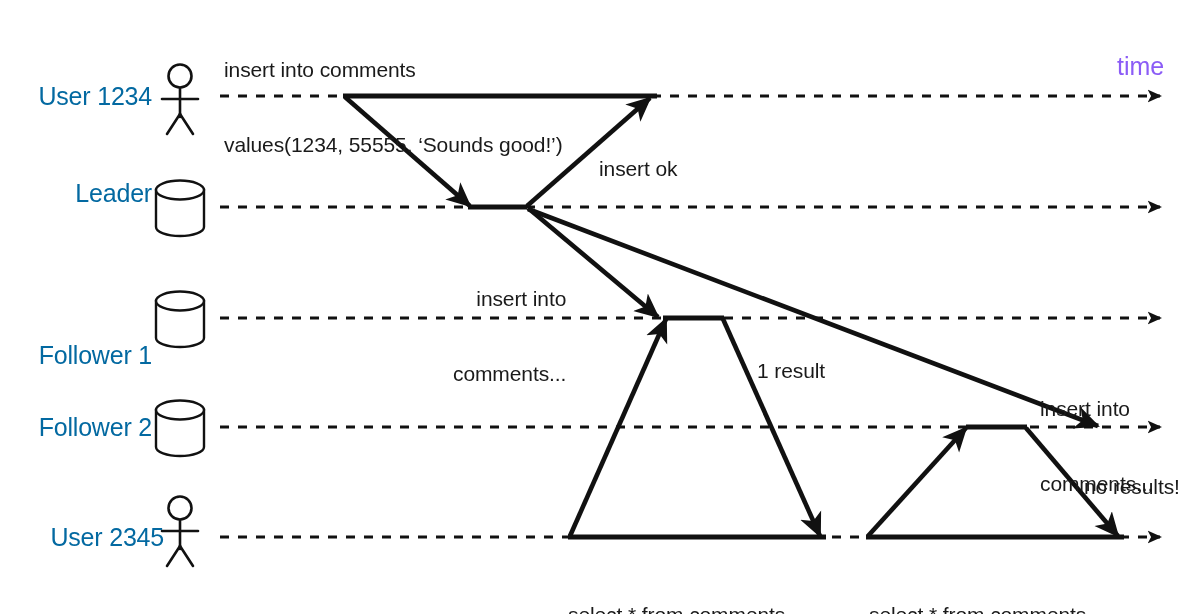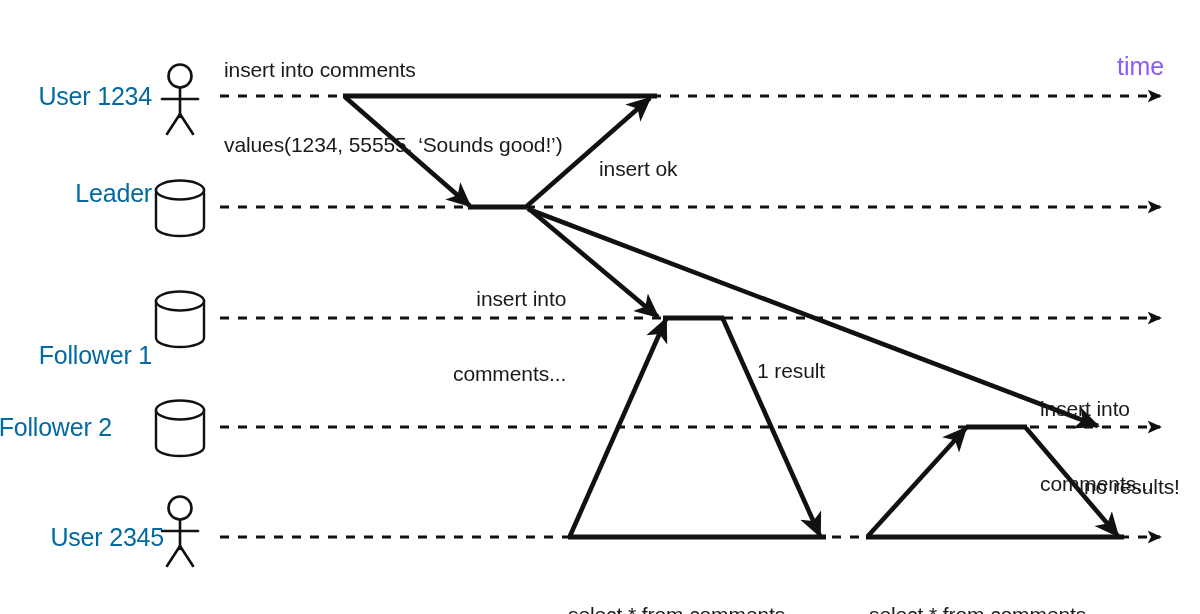--- a/index.html
+++ b/index.html
@@ -134,21 +134,21 @@
       <line x1="1026" y1="428" x2="1118" y2="536" marker-end="url(#arrowSolid)"></line>
     </g>
   </svg>
 
   <div class="lane-label" style="right:1048px; top:84px;">User 1234</div>
 
   <div class="lane-label" style="right:1048px; top:181px;">Leader</div>
 
   <div class="lane-label" style="right:1048px; top:306px;margin-top:37px;">Follower 1</div>
 
-  <div class="lane-label" style="right:1088px; top:415px;">Follower 2</div>
+  <div class="lane-label" style="right:1048px; top:415px;">Follower 2</div>
 
   <div class="lane-label" style="right:1036px; top:525px;">User 2345</div>
 
   <div class="axis-label" style="left:1117px; top:54px;">time</div>
 
   <div class="msg-label" style="left:224px; top:7px;">
     <div>insert into comments</div>
     <div>values(1234, 55555, ‘Sounds good!’)</div>
   </div>
 

